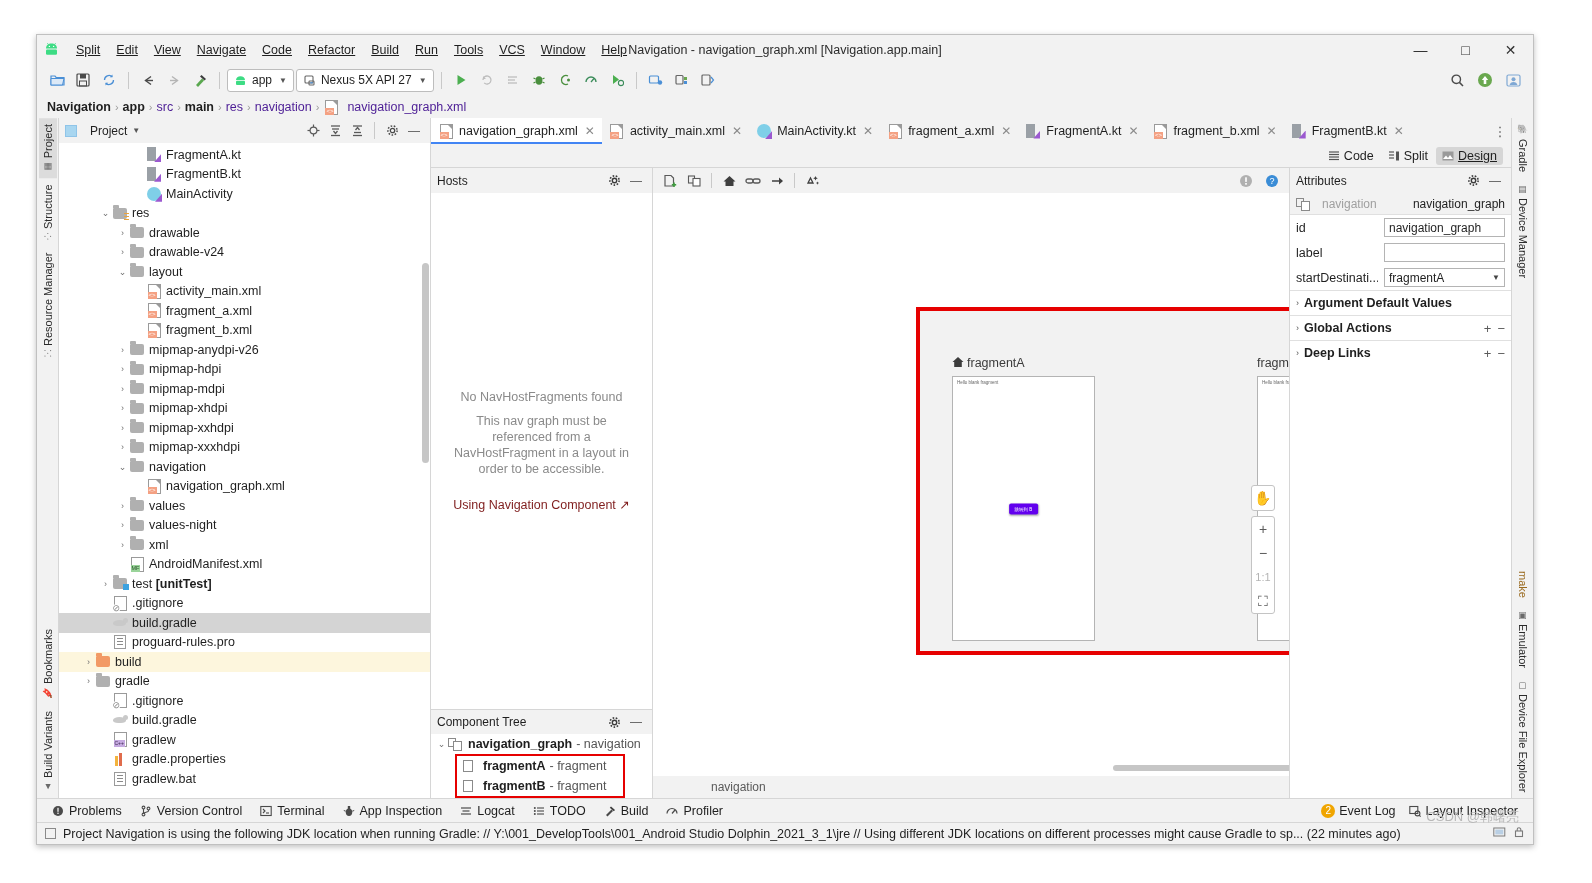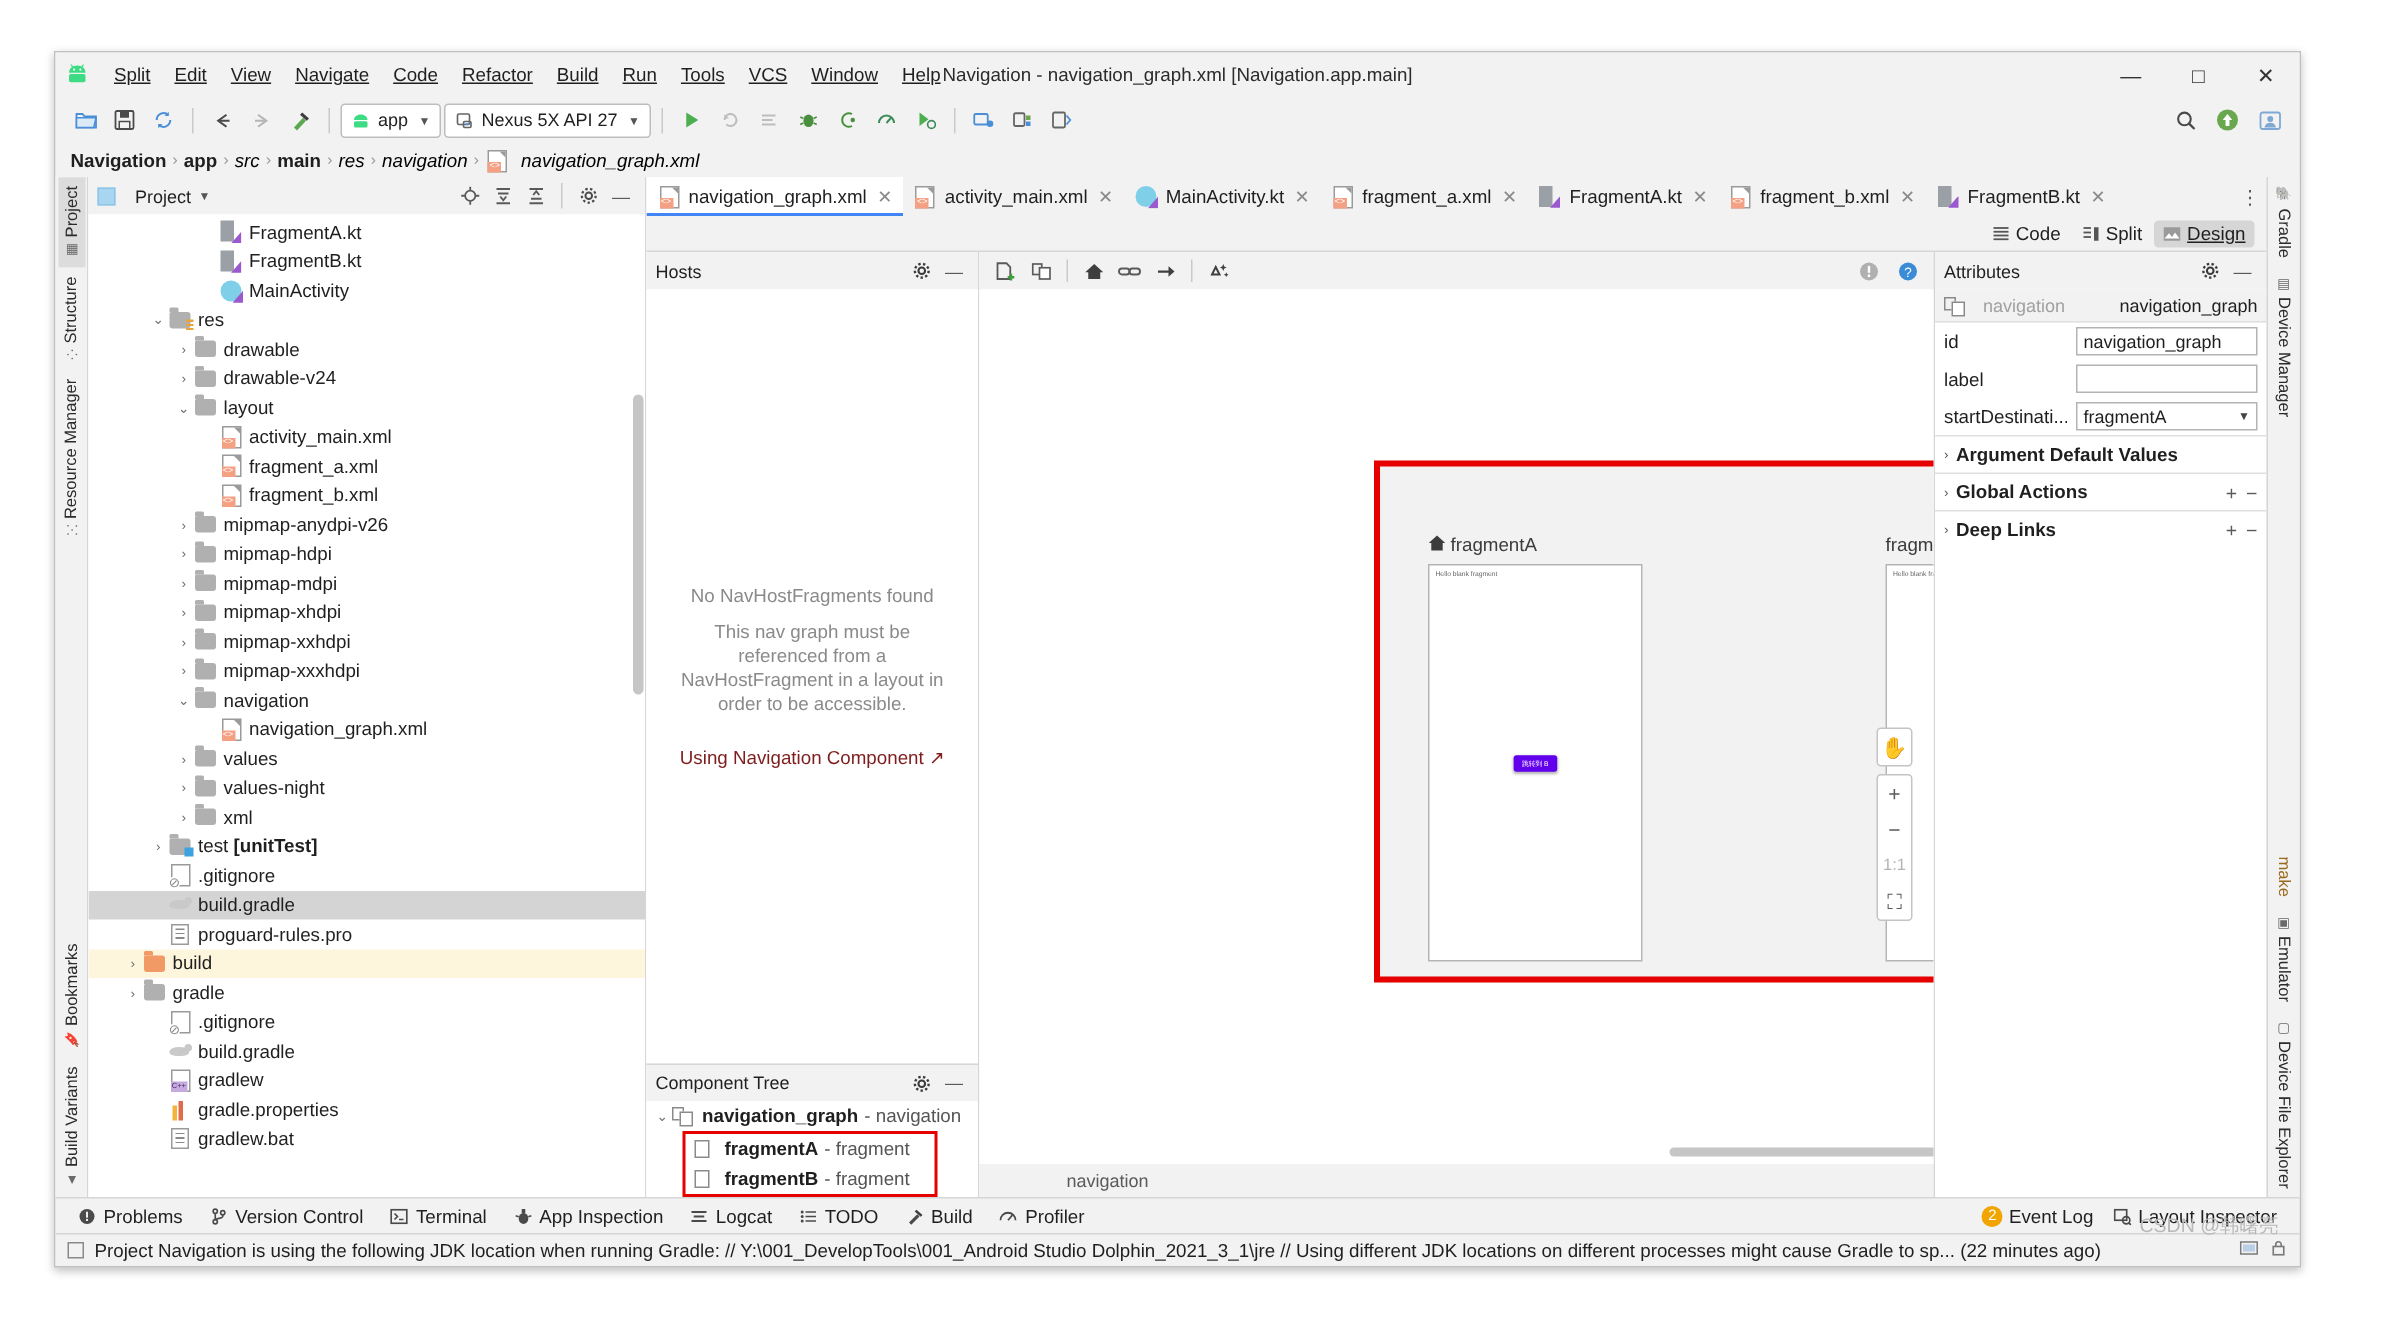--- a/index.html
+++ b/index.html
@@ -68,21 +68,21 @@
   .tb-right { margin-left: auto; display: flex; align-items: center; gap: 4px; }
 
   
   .breadcrumb {
     height: 22px; display: flex; align-items: center;
     padding: 0 10px; gap: 4px; font-size: 12.5px;
     background: #f2f2f2; flex: none;
   }
   .crumb { color: #1f1f1f; }
   .crumb.b { font-weight: bold; }
-  .crumb.dim { color: #000000; font-style: italic; }
+  .crumb.dim { color: #4c1d95; }
   .crumb-sep { color: #9a9a9a; font-size: 11px; }
 
   
   .body { flex: 1; display: flex; min-height: 0; background: #f2f2f2; }
 
   .vstrip {
     width: 22px; background: #f2f2f2; display: flex;
     flex-direction: column; align-items: center;
     border-right: 1px solid #d6d6d6; flex: none;
   }
@@ -772,20 +772,28 @@
             </span>
             <span class="lbl">values-night</span>
           </div>
           <div class="row">
             <span style="width:57px;flex:none;"></span>
             <span class="arrow">›</span>
             <span class="ico" style="display:flex;align-items:center;justify-content:center;">
               <span class="ic-folder"></span>
             </span>
             <span class="lbl">xml</span>
+          </div>
+          <div class="row">
+            <span style="width:57px;flex:none;"></span>
+            <span class="arrow"></span>
+            <span class="ico" style="display:flex;align-items:center;justify-content:center;">
+              <span class="ic-mf"></span>
+            </span>
+            <span class="lbl">AndroidManifest.xml</span>
           </div>
           <div class="row">
             <span style="width:40px;flex:none;"></span>
             <span class="arrow">›</span>
             <span class="ico" style="display:flex;align-items:center;justify-content:center;">
               <span class="ic-folder test"></span>
             </span>
             <span class="lbl">test <span class="b">[unitTest]</span></span>
           </div>
           <div class="row">

